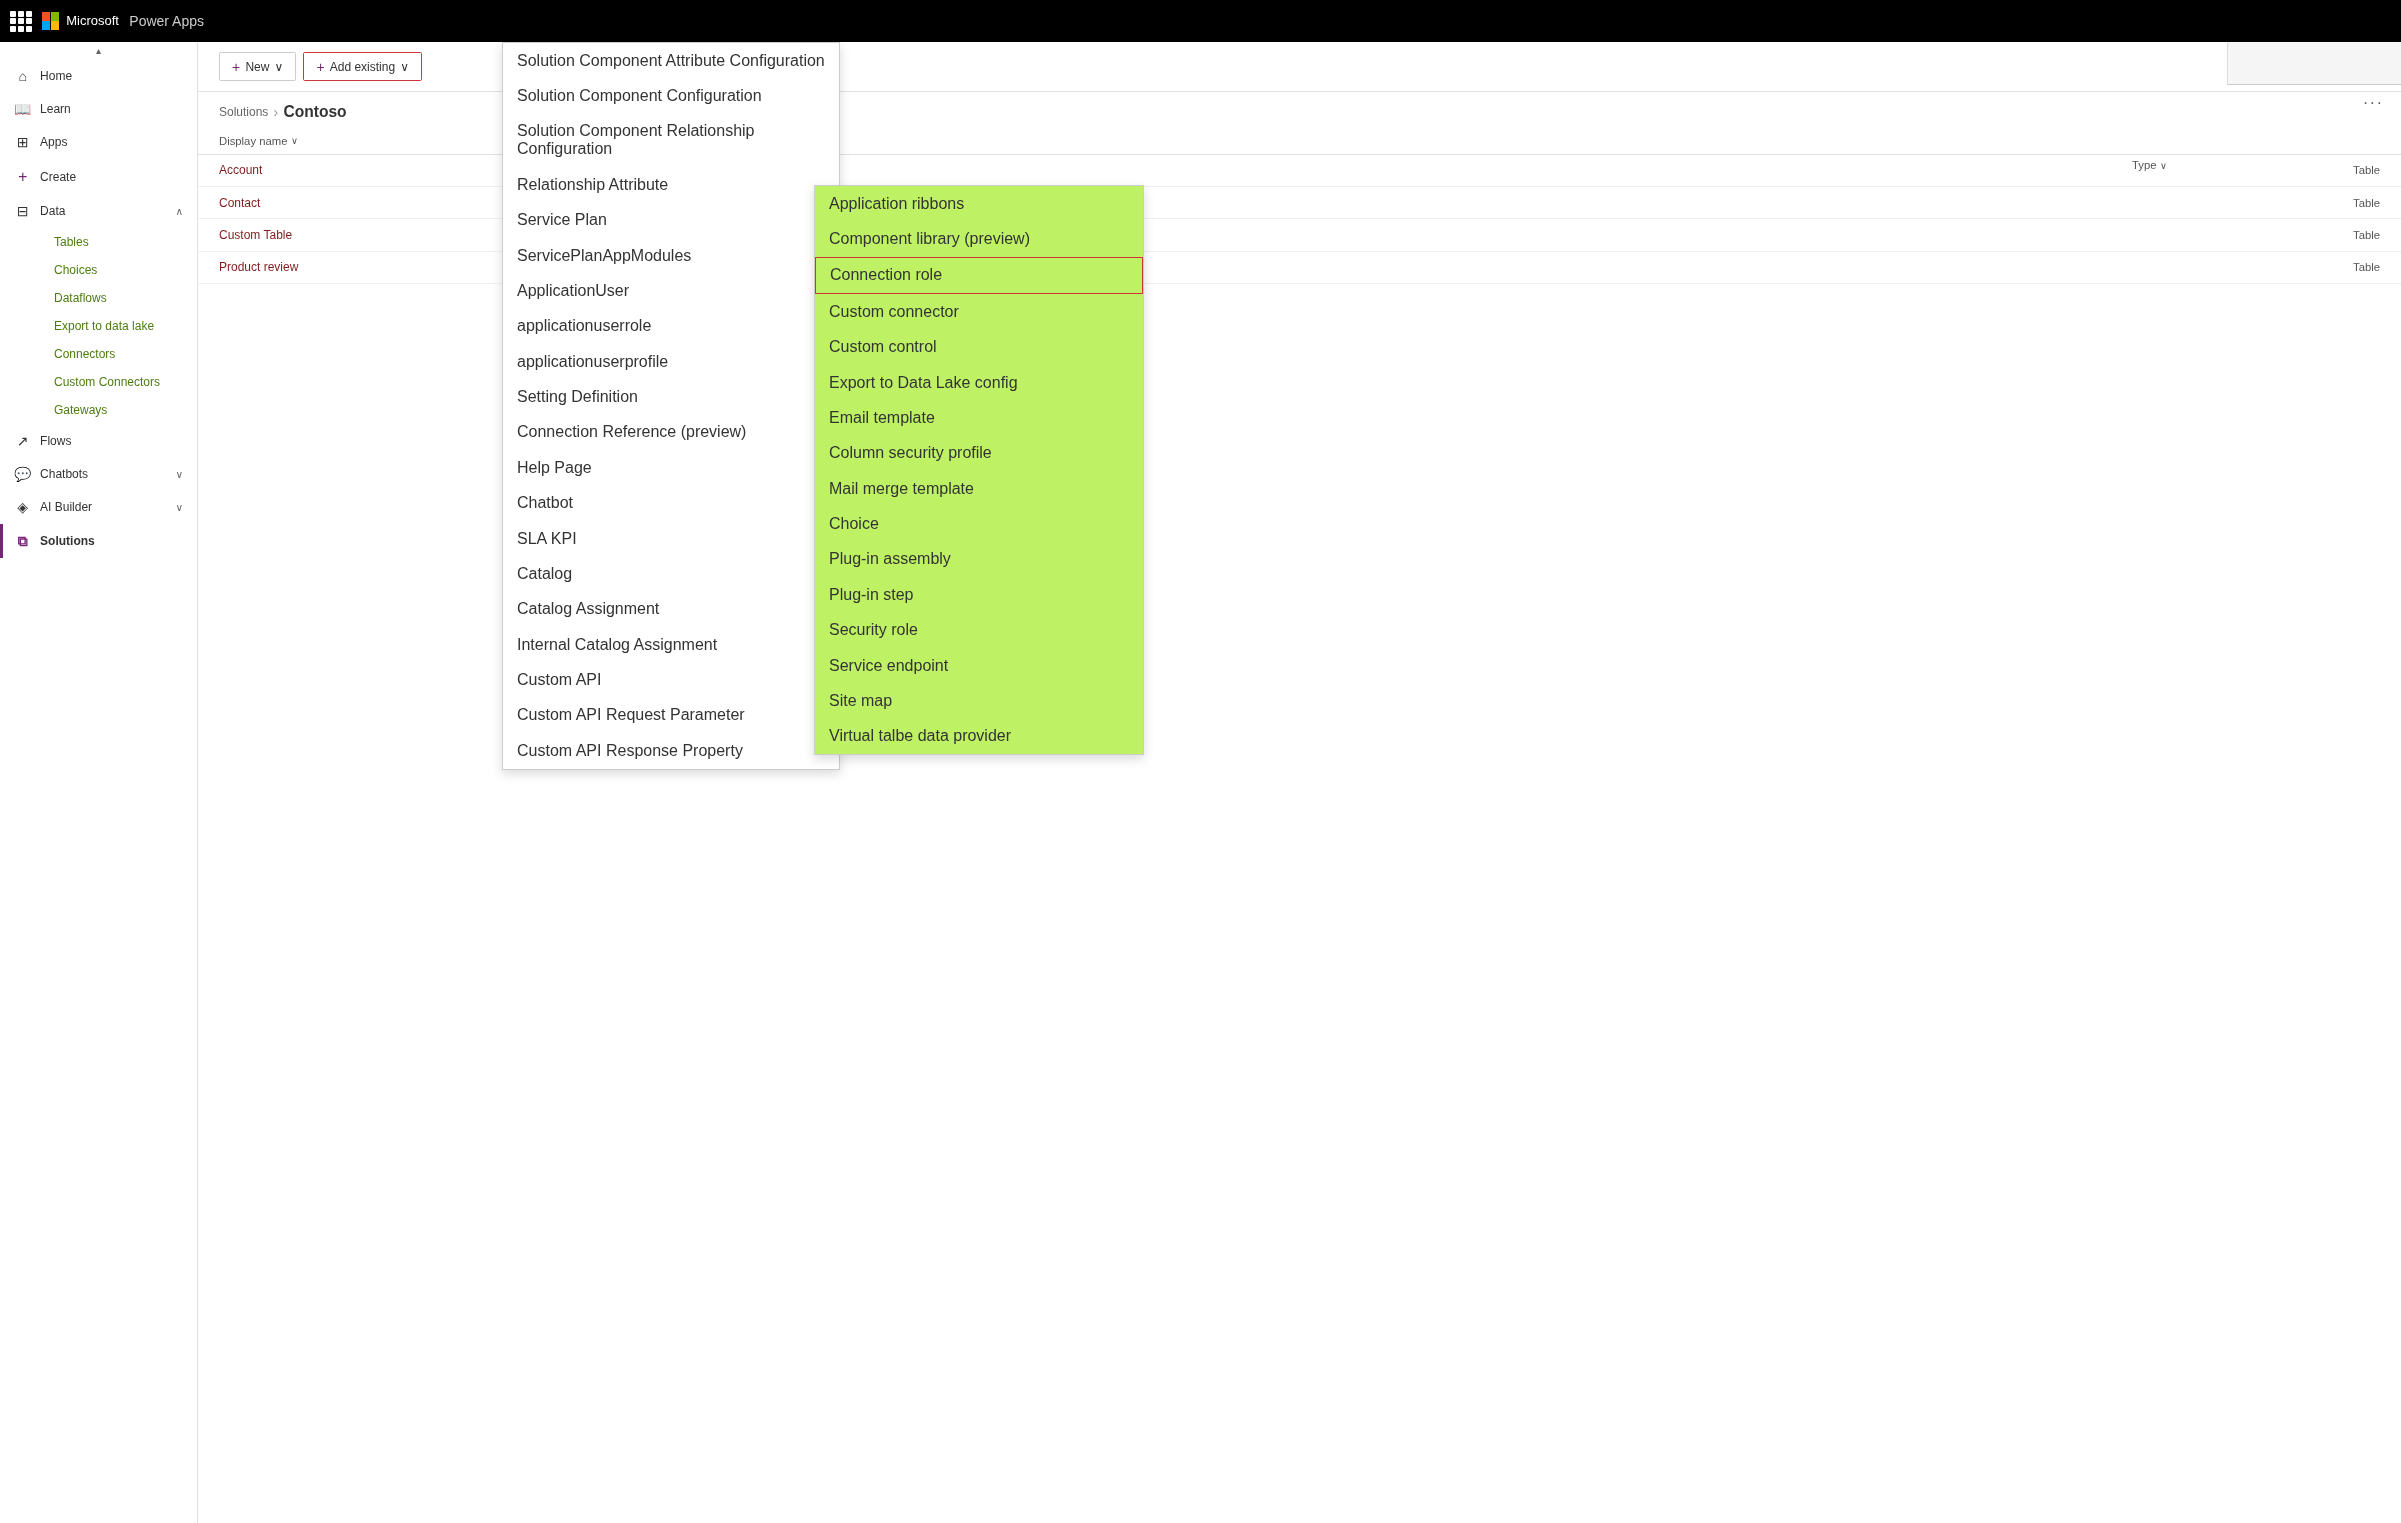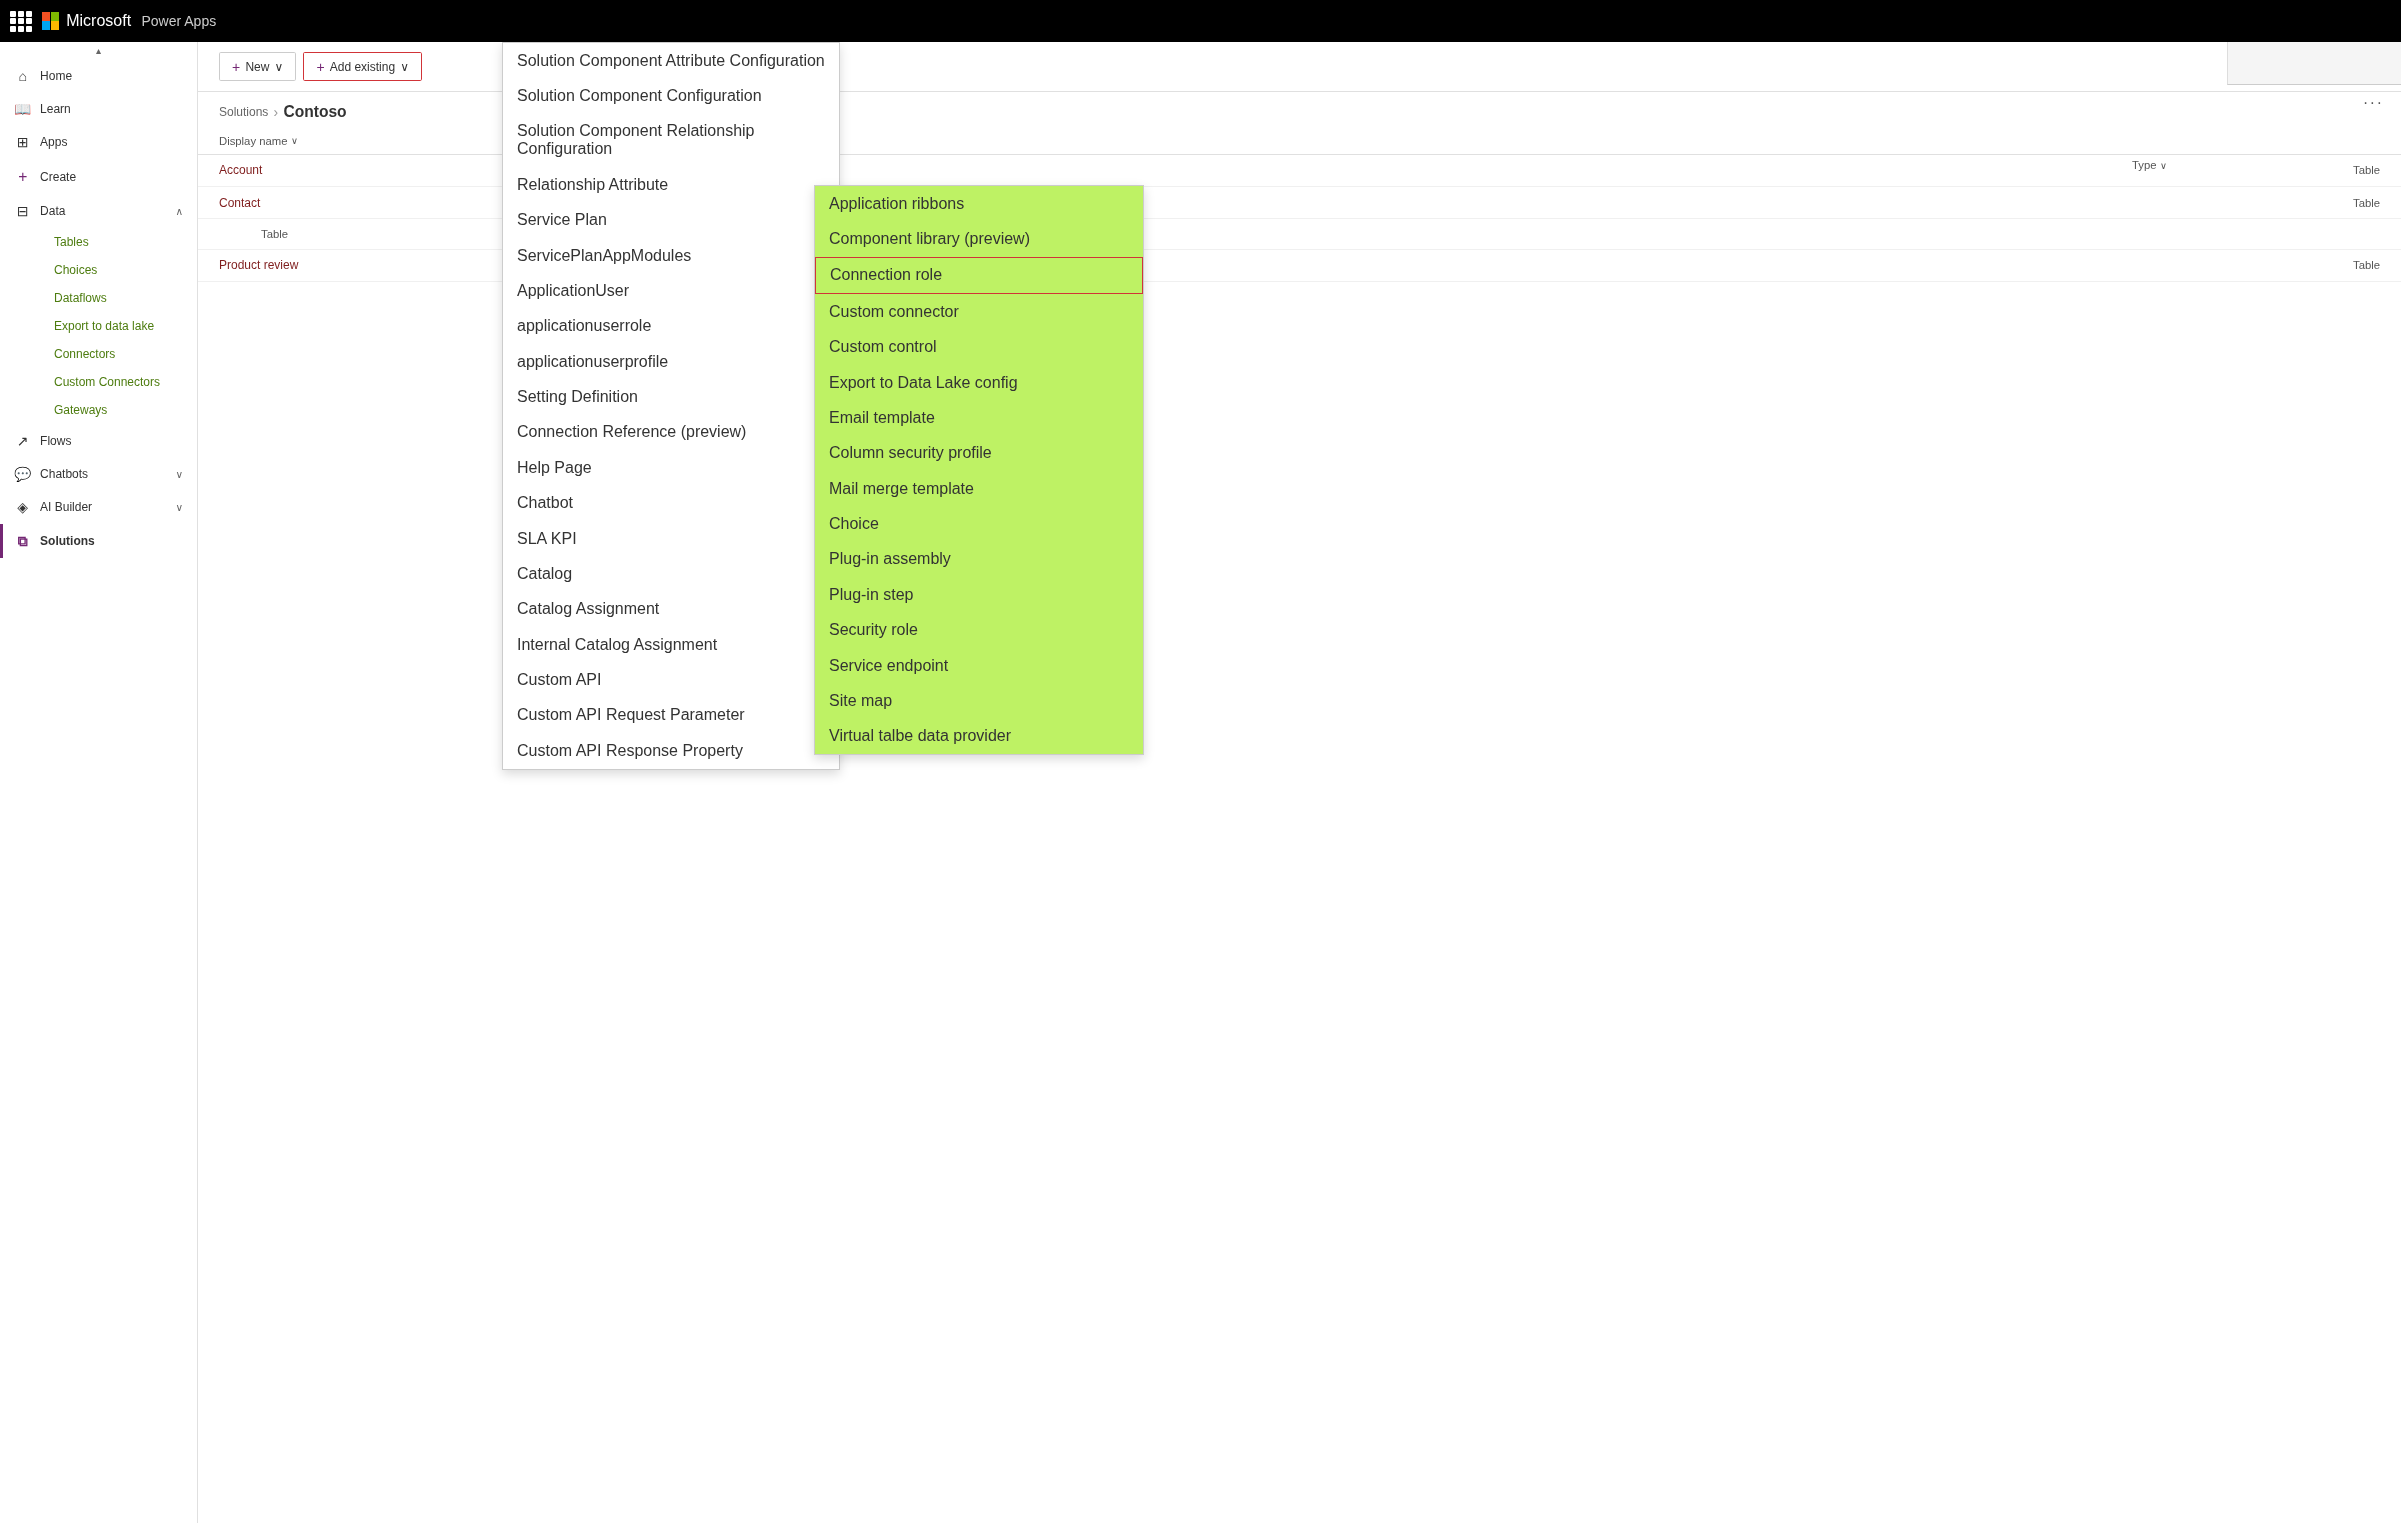--- a/index.html
+++ b/index.html
@@ -249,21 +249,21 @@
       <span></span>
       <span></span>
   </div>
   <div class="topbar-logo">
     <div class="ms-logo">
       <span></span>
         <span></span>
         <span></span>
         <span></span>
     </div>
-    <span style="font-size:16px;">Microsoft</span>
+    <span style="font-size:13px;">Microsoft</span>
   </div>
   <span style="font-size:14px; font-weight:300; color:#ccc;">Power Apps</span>
 </div>
 
 <div class="main-layout">
 
   <div class="sidebar">
     <div class="sidebar-scroll-up">▲</div>
 
     <div class="sidebar-item">
@@ -370,20 +370,21 @@
     <div class="table-body">
       <div class="table-row">
         <span class="row-name">Account</span>
         <span class="row-type">Table</span>
       </div>
       <div class="table-row">
         <span class="row-name">Contact</span>
         <span class="row-type">Table</span>
       </div>
       <div class="table-row">
+        <span class="row-name">Custom Table</span>
         <span class="row-type">Table</span>
       </div>
       <div class="table-row">
         <span class="row-name">Product review</span>
         <span class="row-type">Table</span>
       </div>
     </div>
 
     <div class="right-panel-stub" style="position:absolute; top:0; right:0; width:174px; height:43px; background:#f5f5f5; border-left:0.9px solid #ddd;"></div>
 

